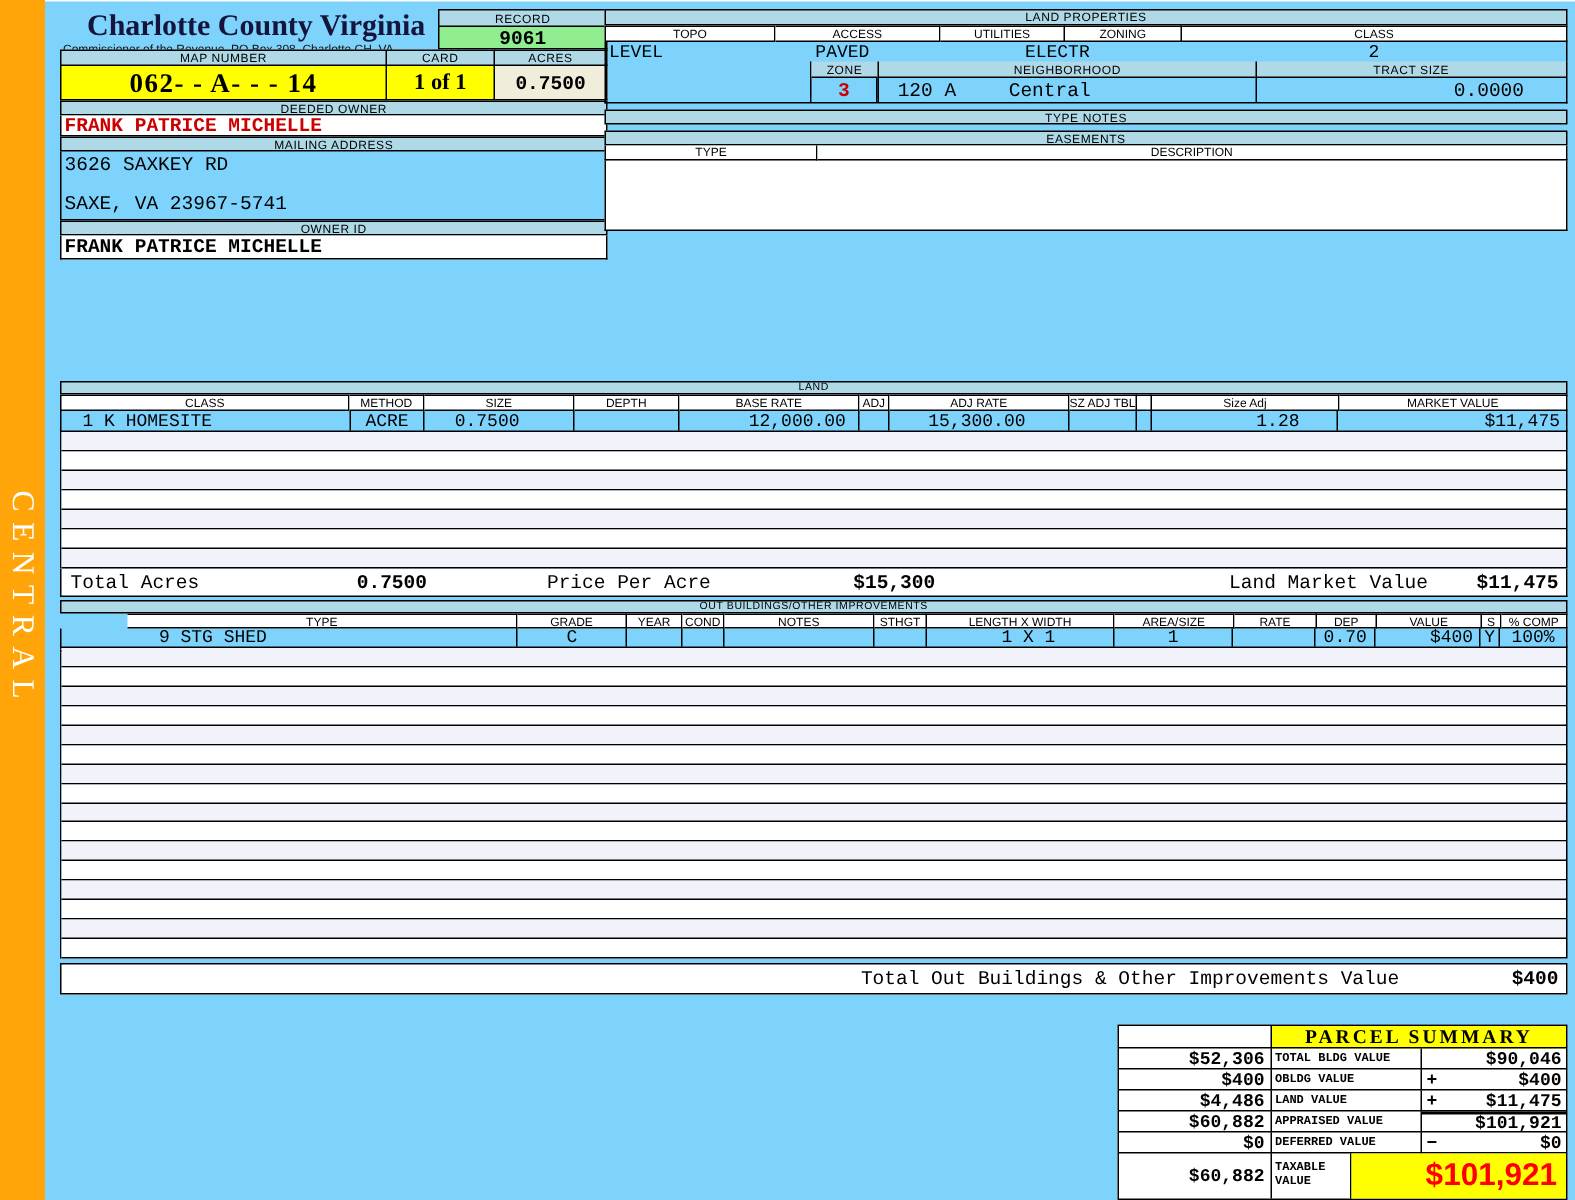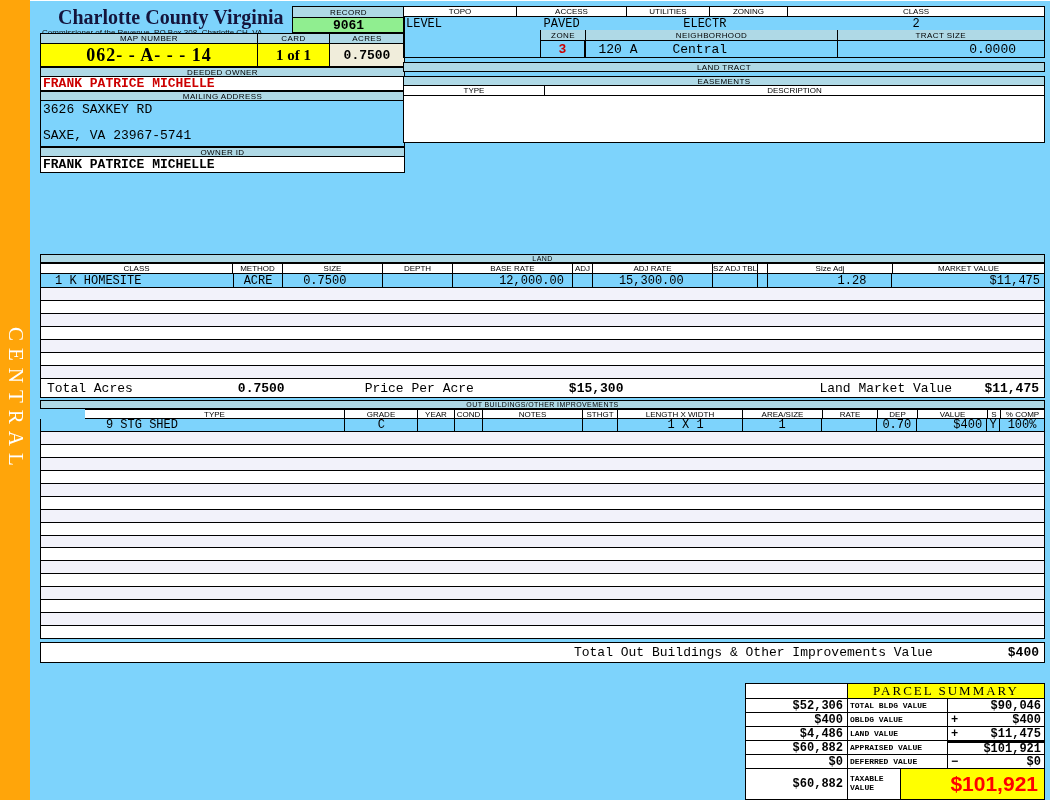--- a/index.html
+++ b/index.html
@@ -105,21 +105,21 @@
   .ps-row.title-row { height:15px; }
   .ps-row.last { height:30px; }
   .ps-left { width:102px; border-right:1px solid #000; border-bottom:1px solid #000;
              display:flex; align-items:center; justify-content:flex-end; padding-right:4px;
              font-size:12px; font-weight:bold; }
   .ps-label { width:100px; border-right:1px solid #000; border-bottom:1px solid #000;
               display:flex; align-items:center; padding-left:2px; font-size:8px; font-weight:bold; }
   .ps-val { flex:1; border-bottom:1px solid #000; display:flex; align-items:center; font-size:12px; font-weight:bold; padding:0 3px; }
   .ps-val .op { flex:0; } .ps-val .amt { margin-left:auto; }
   .ps-title { flex:1; background:#FFFF00; border-bottom:1px solid #000; display:flex; align-items:center; justify-content:center;
-              font-family:"Liberation Serif",serif; font-weight:normal; font-size:13px; letter-spacing:2px; }
+              font-family:"Liberation Serif",serif; font-weight:bold; font-size:13px; letter-spacing:2px; }
   .ps-val.thick { border-top:2px solid #000; }
   .ps-label.two { font-size:8px; width:53px; line-height:1.1; }
   .ps-big { flex:1; background:#FFFF00; display:flex; align-items:center; justify-content:flex-end; padding-right:6px;
             color:#FF0000; font-family:"Liberation Sans",sans-serif; font-weight:bold; font-size:21px; }
   .ps-row.last .ps-left, .ps-row.last .ps-label { border-bottom:none; }
 </style>
 </head>
 <body>
 
 <div class="banner">
@@ -163,20 +163,21 @@
       </div>
     </div>
 
     <div class="ownerband ownerid">
       <div class="bar">OWNER ID</div>
       <div class="owner-val mono">FRANK PATRICE MICHELLE</div>
     </div>
   </div>
 
   <div class="rblock">
+    <div class="bar lp-title">LAND PROPERTIES</div>
     <div class="lp-heads">
       <div class="cellhead" style="width:114px">TOPO</div>
       <div class="cellhead" style="width:110px">ACCESS</div>
       <div class="cellhead" style="width:83px">UTILITIES</div>
       <div class="cellhead" style="width:78px">ZONING</div>
       <div class="cellhead" style="width:257px">CLASS</div>
     </div>
     <div class="lp-vals mono">
       <span style="width:114px;padding-left:2px">LEVEL</span>
       <span style="width:110px;padding-left:26px">PAVED</span>
@@ -196,21 +197,21 @@
           <span style="margin-left:12px">120 A</span>
           <span style="margin-left:35px">Central</span>
         </div>
       </div>
       <div class="subcol" style="width:208px">
         <div class="bar" style="border:none;border-bottom:1px solid #000;border-left:1px solid #000">TRACT SIZE</div>
         <div class="subval mono" style="border-left:1px solid #000;border-right:none;justify-content:flex-end;padding-right:28px">0.0000</div>
       </div>
     </div>
 
-    <div class="bar" style="height:10px;margin-top:4px">LAND TRACT</div>
+    <div class="bar" style="height:10px;margin-top:4px">TYPE NOTES</div>
 
     <div class="bar" style="height:10px;margin-top:4px">EASEMENTS</div>
     <div class="ease-heads">
       <div class="cellhead" style="width:142px;border-top:none">TYPE</div>
       <div class="cellhead" style="width:500px;border-top:none">DESCRIPTION</div>
     </div>
     <div class="easebox"></div>
   </div>
 
   <div class="sect land">

